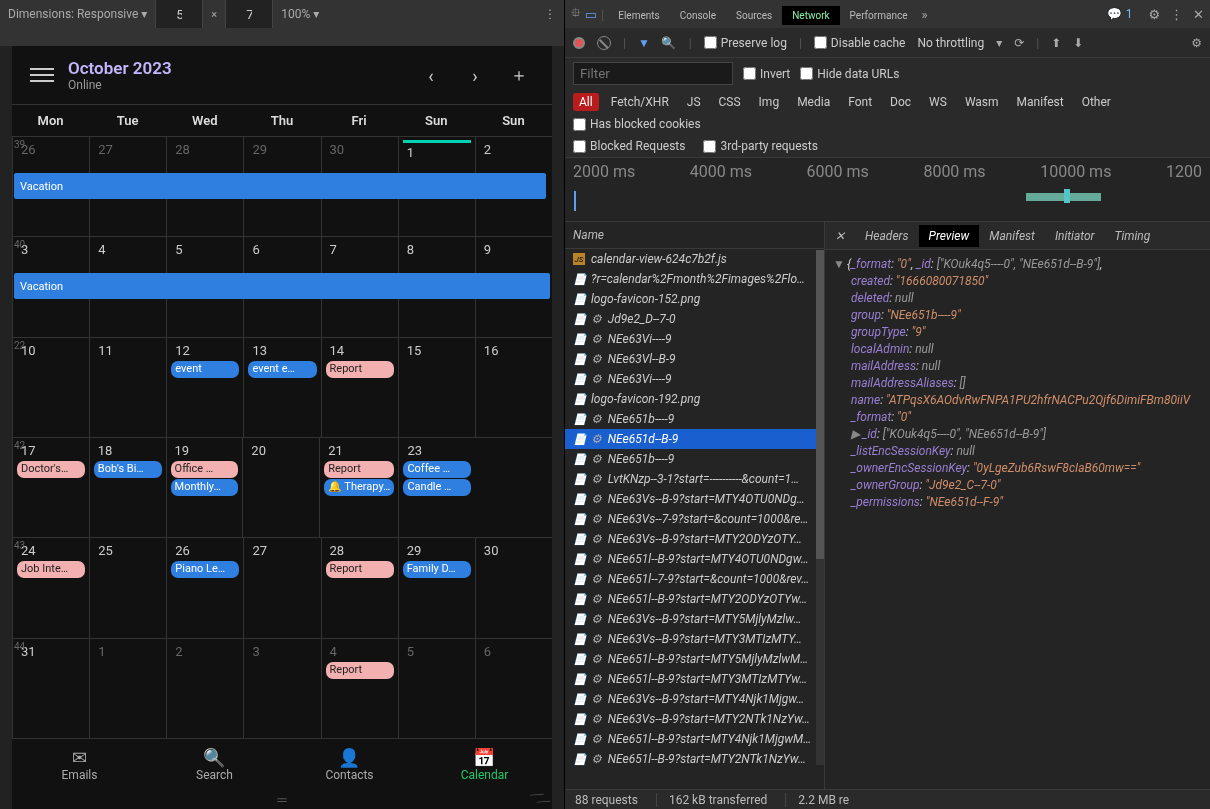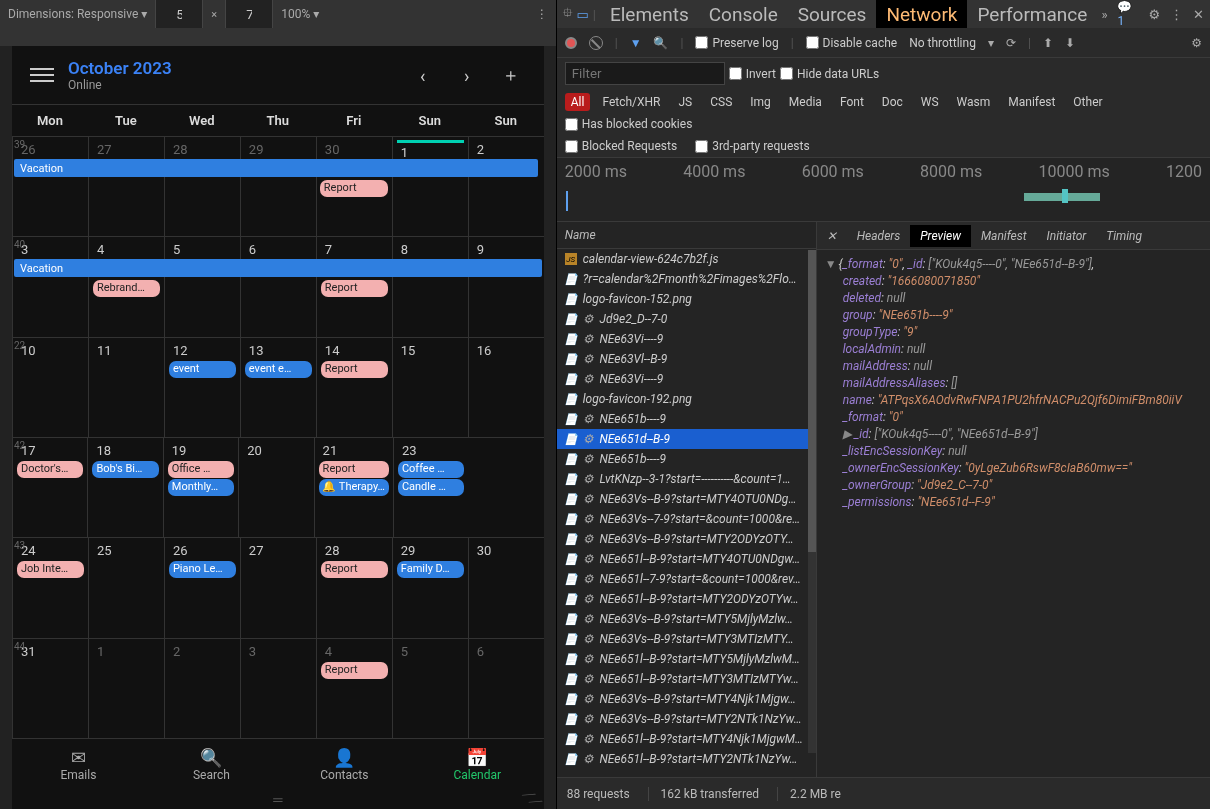--- a/index.html
+++ b/index.html
@@ -13,67 +13,67 @@
 .tb-spacer { flex:1; }
 .more-dots { cursor:pointer; }
 .device-ruler { height:18px; background:#333; }
 
 .app-frame { flex:1; background:#111; margin:0 12px; position:relative; display:flex; flex-direction:column; overflow:hidden; }
 
 
 .cal-header { display:flex; align-items:center; padding:12px 18px; gap:14px; }
 .menu-icon { width:24px; display:flex; flex-direction:column; gap:4px; }
 .menu-icon span { height:2px; background:#ccc; }
-.cal-title { font-size:17px; font-weight:600; color:#3b82f6;text-align:center; }
+.cal-title { font-size:17px; font-weight:600; color:#c4b5fd;text-align:center; }
 .cal-sub { font-size:12px; color:#999; }
 .hspacer { flex:1; }
 .nav-btn { width:30px; height:30px; color:#ccc; display:flex; align-items:center; justify-content:center; font-size:18px; cursor:pointer; }
 
 .dow { display:grid; grid-template-columns:repeat(7,1fr); border-top:1px solid #333; }
 .dow div { text-align:center; padding:8px 0; font-size:13px; font-weight:600; color:#ddd; }
 
 .cal-grid { flex:1; display:flex; flex-direction:column; }
 .week { flex:1; display:grid; grid-template-columns:repeat(7,1fr); border-top:1px solid #333; position:relative; }
 .day { border-left:1px solid #333; padding:3px 4px; position:relative; font-size:13px; color:#ccc; }
 .day.other-month { color:#666; }
 .day .num { padding:2px 4px; }
 .day.today .num { border-top:3px solid #00d1b2; }
 .wkno { position:absolute; left:2px; top:2px; font-size:10px; color:#666; z-index:2; }
-.span-event { position:absolute; height:18px; top:22px; background:#2f7fe0; color:#fff; font-size:11px; padding:1px 6px; border-radius:2px; display:flex; align-items:center; overflow:hidden; z-index:1; }
+.span-event { position:absolute; height:26px; top:36px; background:#2f7fe0; color:#fff; font-size:11px; padding:1px 6px; border-radius:2px; display:flex; align-items:center; overflow:hidden; z-index:1; }
 .span-event.arrow:after { content:""; position:absolute; right:-8px; top:0; border-left:8px solid #2f7fe0; border-top:9px solid transparent; border-bottom:9px solid transparent; }
 .evt { height:17px; background:#f3b0b0; color:#222; font-size:11px; border-radius:7px; padding:1px 4px; margin:1px 0; overflow:hidden; white-space:nowrap; text-overflow:ellipsis; }
 .evt.blue { background:#2f7fe0; color:#fff; }
 
 .bottom-nav { display:flex; border-top:1px solid #333; }
 .bnav-item { flex:1; text-align:center; padding:8px 0; font-size:12px; color:#aaa; }
 .bnav-item.active { color:#22c76b; }
 .bnav-item .ico { font-size:18px; display:block; }
 .drag-handle { text-align:center; color:#555; padding:2px; }
 .resize-grip { position:absolute; right:2px; bottom:2px; color:#555; font-size:14px; transform:rotate(45deg); }
 
 
 .devtools { flex:1; background:#242424; display:flex; flex-direction:column; border-left:1px solid #000; }
 .dt-tabs { height:28px; display:flex; align-items:center; padding:0 6px; gap:4px; background:#333; }
-.dt-tab { padding:4px 10px; font-size:19px; color:#bbb; cursor:pointer; }
-.dt-tab.active { background:#000; color:#fdba74; }
+.dt-tab { padding:4px 10px; font-size:10px; color:#bbb; cursor:pointer; }
+.dt-tab.active { background:#000; color:#86efac; }
 .dt-right { margin-left:auto; display:flex; align-items:center; gap:10px; }
 .issue-pill { background:#333; padding:1px 6px; border-radius:3px; font-size:12px; color:#7ab6ff; }
 .dt-ic { color:#aaa; cursor:pointer; }
 
 .net-tb { height:30px; display:flex; align-items:center; padding:0 8px; gap:12px; border-bottom:1px solid #3a3a3a; background:#2a2a2a; font-size:12px; }
 .rec-dot { width:12px; height:12px; border-radius:50%; background:#e25555; border:2px solid #888; }
 .ban { width:14px; height:14px; border:1.5px solid #888; border-radius:50%; position:relative; }
 .ban:after { content:""; position:absolute; width:100%; height:1.5px; background:#888; top:50%; left:0; transform:rotate(45deg); }
 .filter-ic { color:#5ea0ef; }
 .cbx { display:flex; align-items:center; gap:4px; }
 .cbx input { accent-color:#555; }
 .throttle { color:#ccc; }
 .net-tb .sp { flex:1; }
 
-.filter-row { padding:4px 8px; display:flex; align-items:center; gap:4px; background:#2a2a2a; font-size:12px; }
+.filter-row { padding:4px 8px; display:flex; align-items:center; gap:10px; background:#2a2a2a; font-size:12px; }
 .filter-input { background:#1a1a1a; border:1px solid #444; padding:3px 6px; width:160px; color:#ccc; }
 
 .type-row { padding:4px 8px; display:flex; align-items:center; gap:6px; flex-wrap:wrap; background:#2a2a2a; font-size:12px; }
 .type-chip { padding:2px 6px; border-radius:3px; cursor:pointer; }
 .type-chip.active { background:#b91c1c; color:#fff; }
 
 .opt-row { padding:4px 8px; display:flex; gap:18px; background:#2a2a2a; font-size:12px; border-bottom:1px solid #3a3a3a; }
 
 .timeline { height:64px; background:#242424; border-bottom:1px solid #3a3a3a; position:relative; font-size:16px; color:#888; }
 .tl-ticks { display:flex; justify-content:space-between; padding:4px 8px; }
@@ -101,21 +101,21 @@
 .dtab.active { background:#000; color:#fff; }
 .close-x { padding:0 6px; color:#bbb; cursor:pointer; }
 
 .preview-body { flex:1; padding:6px 8px; font-family:Menlo,Consolas,monospace; font-size:12px; line-height:17px; overflow:auto; color:#ccc; }
 .pk { color:#9b7fd4; }
 .ps { color:#d08e6a; }
 .pn { color:#999; }
 .arrow-tree { color:#888; margin-right:2px; }
 .indent1 { padding-left:18px; }
 
-.status-bar { height:32px; border-top:1px solid #3a3a3a; display:flex; align-items:center; padding:0 10px; gap:18px; font-size:12px; color:#bbb; background:#2a2a2a; }
+.status-bar { height:20px; border-top:1px solid #3a3a3a; display:flex; align-items:center; padding:0 10px; gap:18px; font-size:12px; color:#bbb; background:#2a2a2a; }
 .status-bar span { border-left:1px solid #444; padding-left:12px; }
 .status-bar span:first-child { border:none; padding-left:0; }
 </style>
 </head>
 <body>
 
 <div class="device-pane">
   <div class="device-toolbar">
     <span>Dimensions: Responsive ▾</span>
     <input class="dim-input" value="520" style="">

